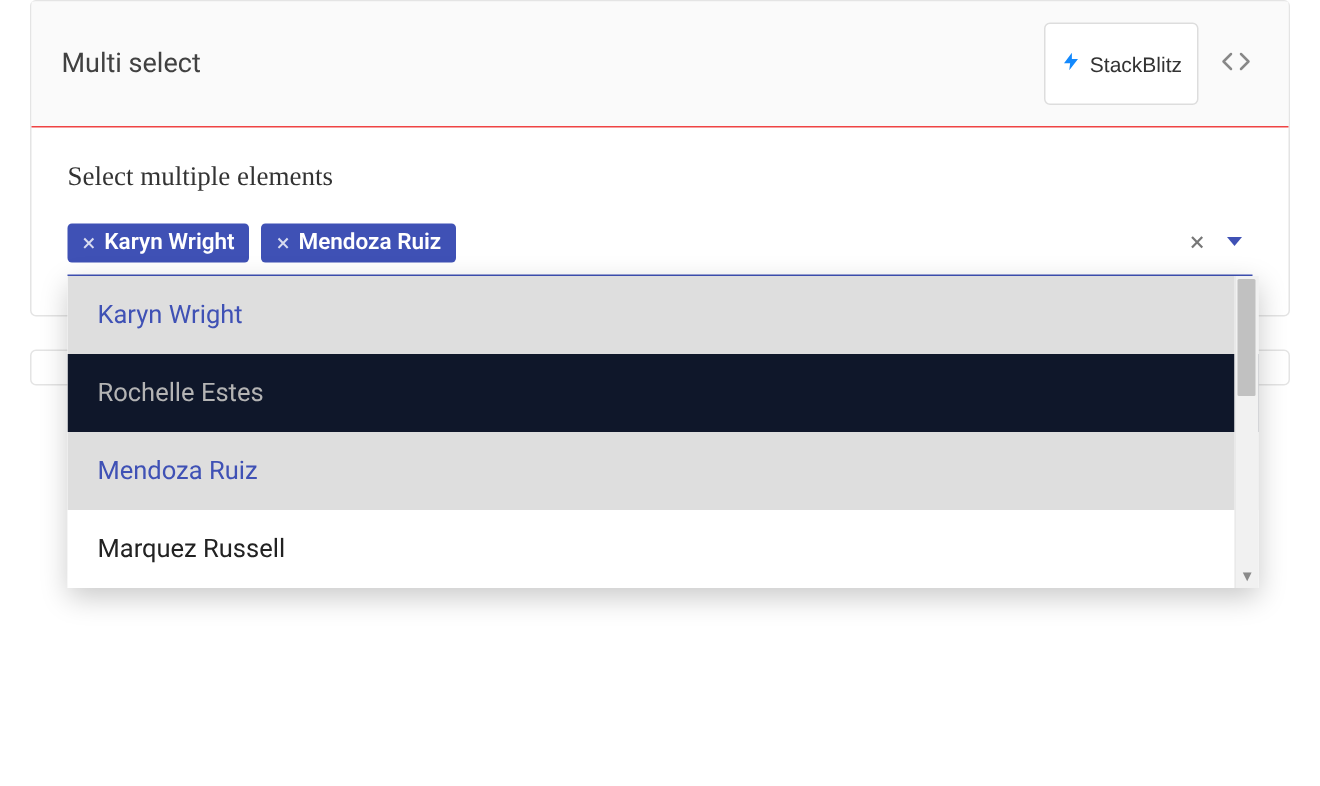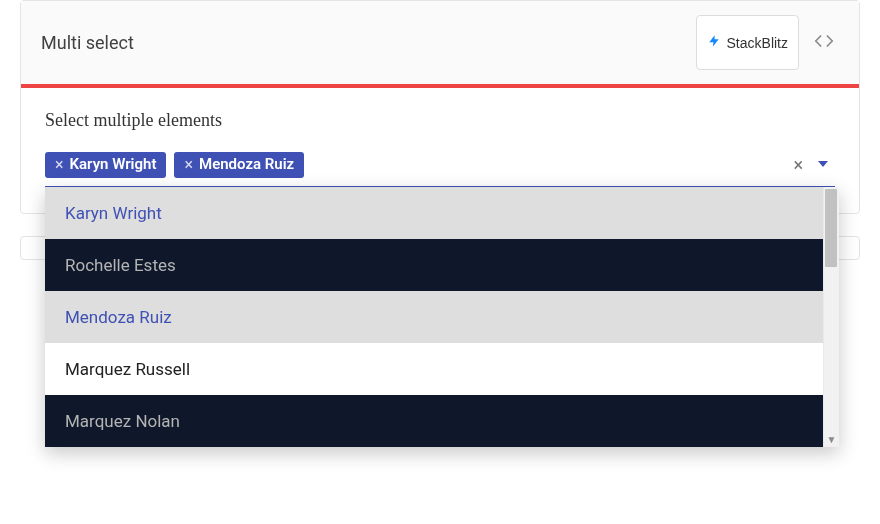--- a/index.html
+++ b/index.html
@@ -1,18 +1,18 @@
 <!DOCTYPE html>
 <html><head>
 <meta charset="utf-8">
 <style>
   * { box-sizing: border-box; margin: 0; padding: 0; }
   body { font-family: -apple-system, BlinkMacSystemFont, "Segoe UI", Roboto, Helvetica, Arial, sans-serif; background: #fff; width: 880px; height: 524px; overflow: hidden; position: relative; }
   .card { margin: 0 20px 20px 20px; border: 1px solid #e4e4e4; border-radius: 4px; background: #fff; }
-  .card-header { display: flex; align-items: center; justify-content: space-between; padding: 14px 20px 14px 20px; border-bottom: 4px solid #ef4444; background: #fafafa; }
+  .card-header { display: flex; align-items: center; justify-content: space-between; padding: 14px 20px 14px 20px; border-bottom: 1px solid #ef4444; background: #fafafa; }
   .card-title { font-size: 18px; font-weight: 400; color: #414141; }
   .header-actions { display: flex; align-items: center; gap: 10px; }
   .stackblitz-btn { display: flex; align-items: center; gap: 6px; background: #fff; border: 1px solid #ddd; border-radius: 4px; padding: 18px 10px; font-size: 14px; color: #333; cursor: pointer; }
   .stackblitz-btn svg { width: 14px; height: 14px; }
   .code-toggle { width: 30px; height: 28px; display:flex; align-items:center; justify-content:center; cursor:pointer; color:#777; }
   .card-body { padding: 22px 24px 26px 24px; position: relative; }
   .section-title { font-size: 18px; font-weight: 400; color: #333; margin-bottom: 18px; font-family: Liberation Serif, serif; }
   .field-label { font-size: 13.5px; color: #888; margin-bottom: 6px; display:block; }
   .select-wrap { position: relative; width: 100%; }
   .select-control { display:flex; align-items:center; gap:8px; padding: 0 4px 6px 0; border-bottom: 1.5px solid #3f51b5; min-height: 38px; }
@@ -89,21 +89,20 @@
         </span>
       </div>
 
       <div class="dropdown">
         <div class="dropdown-viewport-wrap">
           <div class="dropdown-viewport">
             <div class="option selected"><span>Karyn Wright</span></div>
             <div class="option disabled"><span>Rochelle Estes</span></div>
             <div class="option selected"><span>Mendoza Ruiz</span></div>
             <div class="option"><span>Marquez Russell</span></div>
-            <div class="option disabled"><span>Marquez Nolan</span></div>
           </div>
           <div class="fake-scrollbar">
             <div class="fake-arrow up">▲</div>
             <div class="fake-thumb"></div>
             <div class="fake-arrow down">▼</div>
           </div>
         </div>
       </div>
     </div>
   </div>

